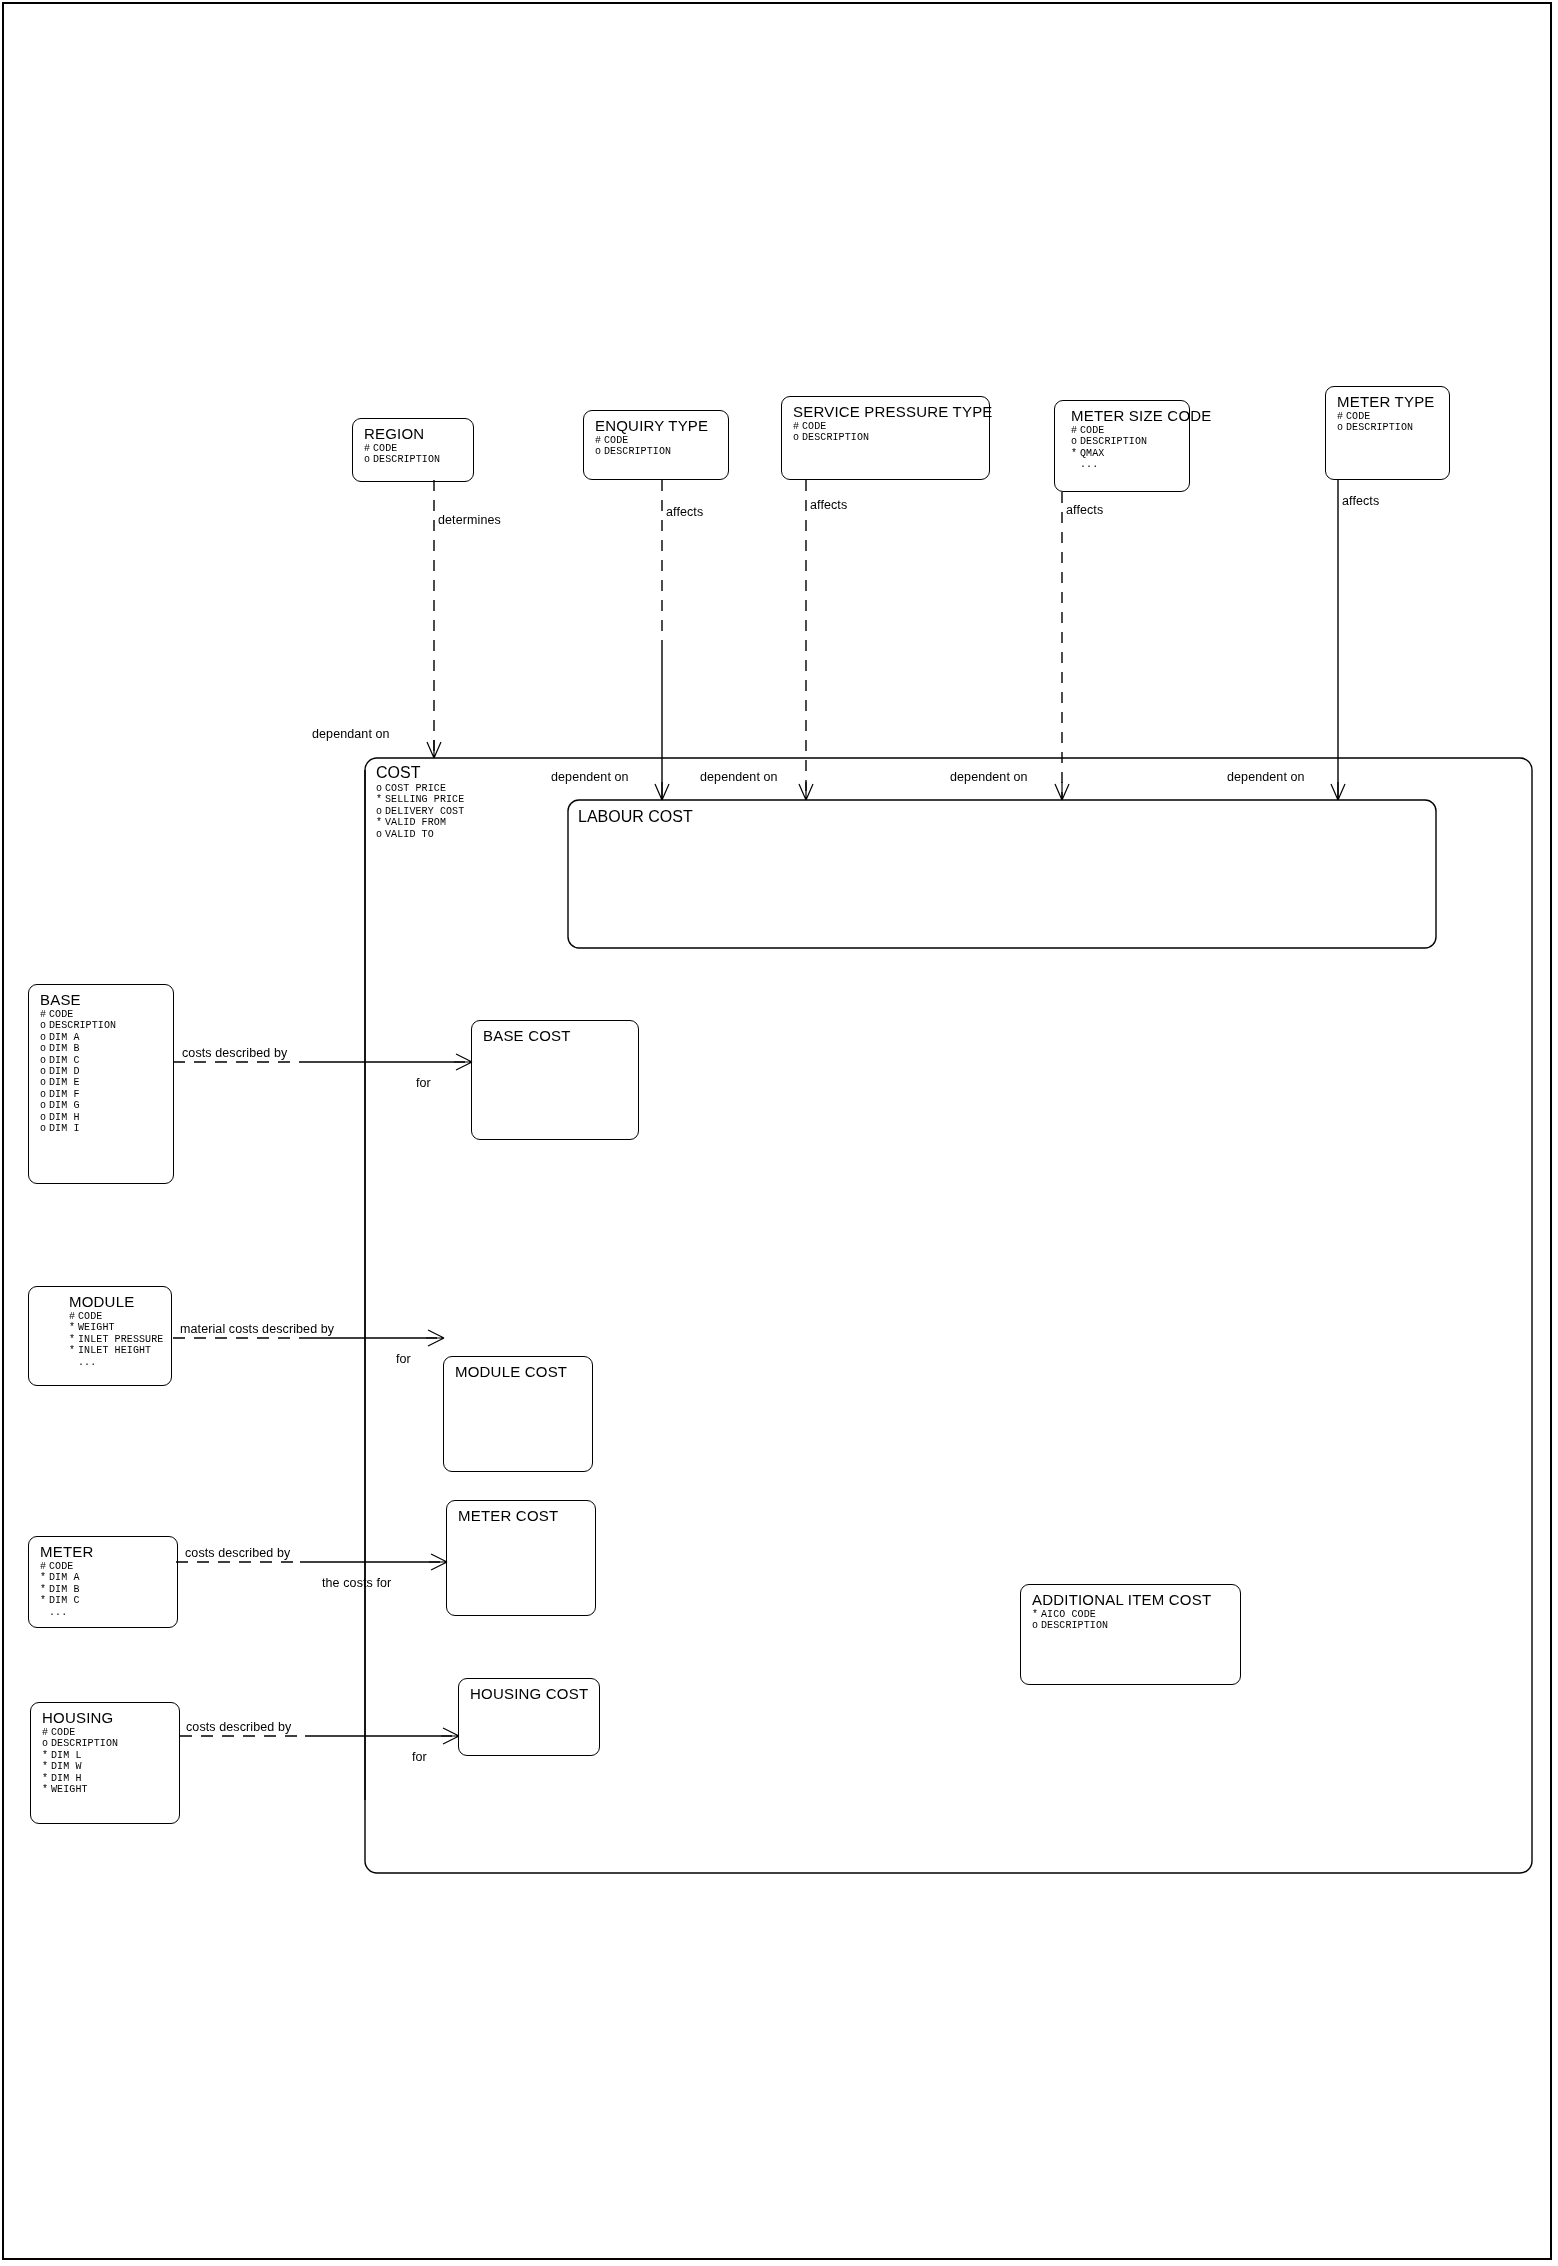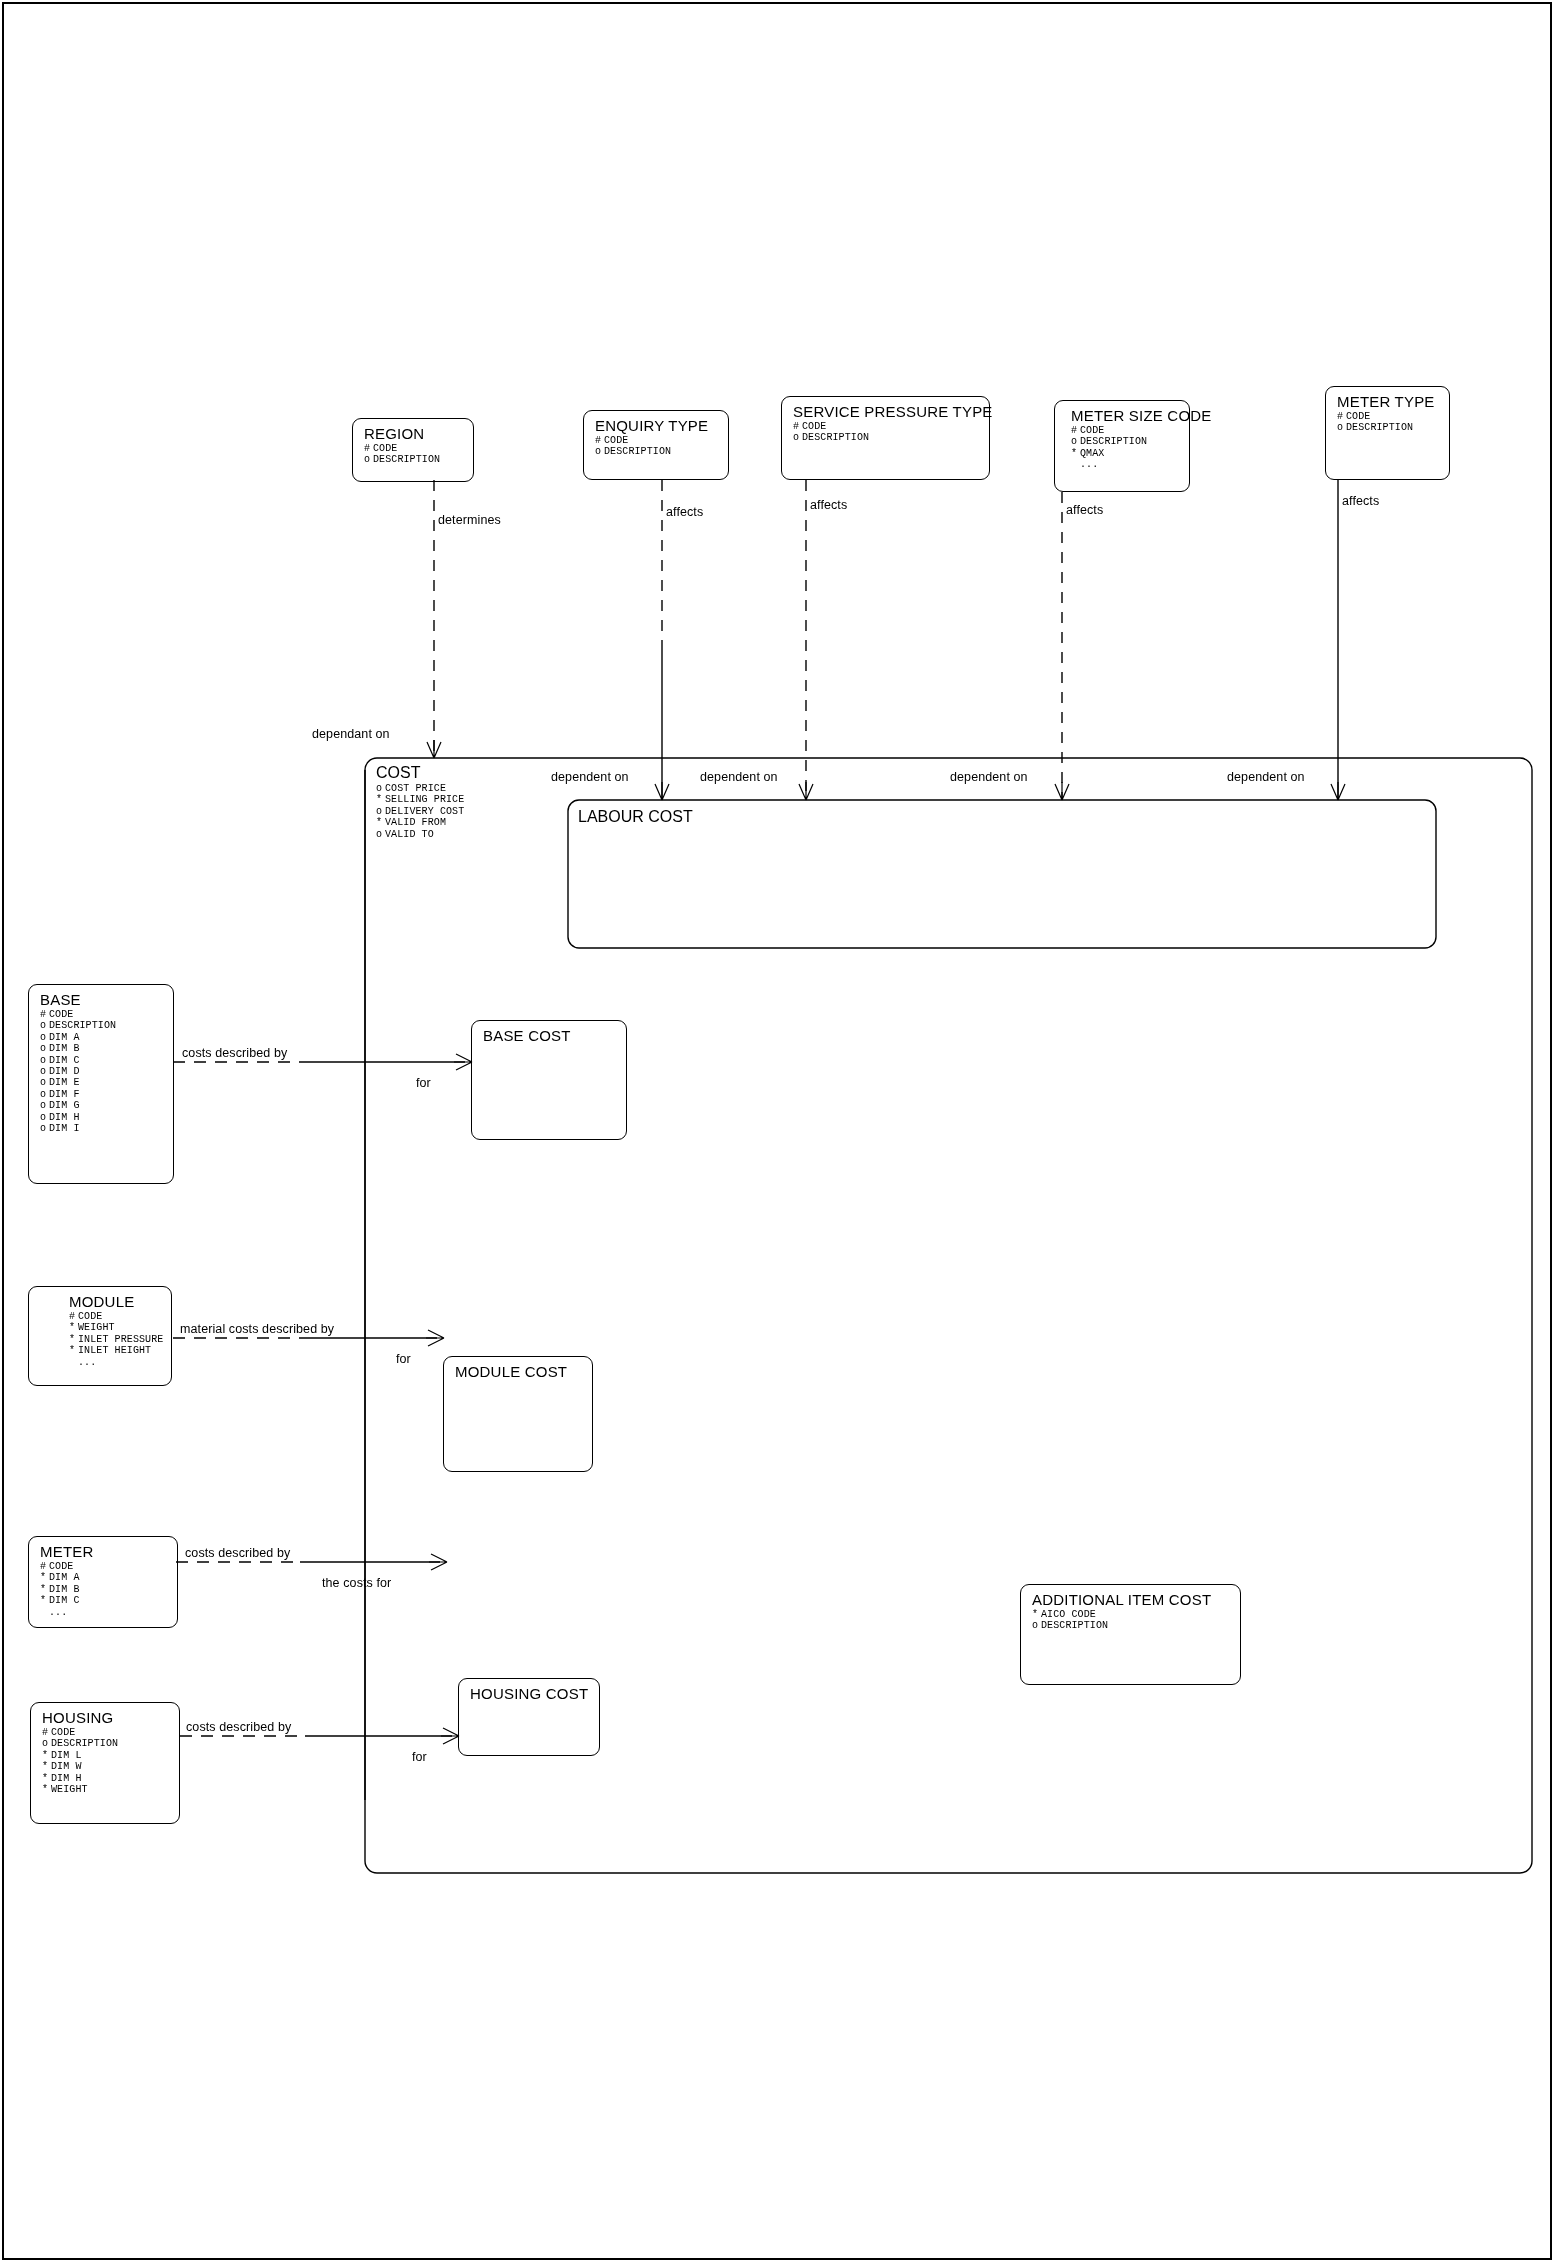--- a/index.html
+++ b/index.html
@@ -200,21 +200,21 @@
       <div class="attr"><span class="mk">o</span><span>DIM C</span></div>
       <div class="attr"><span class="mk">o</span><span>DIM D</span></div>
       <div class="attr"><span class="mk">o</span><span>DIM E</span></div>
       <div class="attr"><span class="mk">o</span><span>DIM F</span></div>
       <div class="attr"><span class="mk">o</span><span>DIM G</span></div>
       <div class="attr"><span class="mk">o</span><span>DIM H</span></div>
       <div class="attr"><span class="mk">o</span><span>DIM I</span></div>
     </div>
   </div>
 
-  <div class="entity" style="left:471px; top:1020px; width:156px; height:120px;">
+  <div class="entity" style="left:471px; top:1020px; width:168px; height:120px;">
     <div class="ename">BASE COST</div>
   </div>
 
   <div class="entity" style="left:28px; top:1286px; width:144px; height:100px;padding-left:40px;">
     <div class="ename">MODULE</div>
     <div class="attrs">
       <div class="attr"><span class="mk">#</span><span>CODE</span></div>
       <div class="attr"><span class="mk">*</span><span>WEIGHT</span></div>
       <div class="attr"><span class="mk">*</span><span>INLET PRESSURE</span></div>
       <div class="attr"><span class="mk">*</span><span>INLET HEIGHT</span></div>
@@ -230,20 +230,23 @@
     <div class="ename">METER</div>
     <div class="attrs">
       <div class="attr"><span class="mk">#</span><span>CODE</span></div>
       <div class="attr"><span class="mk">*</span><span>DIM A</span></div>
       <div class="attr"><span class="mk">*</span><span>DIM B</span></div>
       <div class="attr"><span class="mk">*</span><span>DIM C</span></div>
       <div class="attr"><span class="mk"></span><span>...</span></div>
     </div>
   </div>
 
+  <div class="entity" style="left:446px; top:1500px; width:150px; height:116px;">
+    <div class="ename">METER COST</div>
+  </div>
 
   <div class="entity" style="left:30px; top:1702px; width:150px; height:122px;">
     <div class="ename">HOUSING</div>
     <div class="attrs">
       <div class="attr"><span class="mk">#</span><span>CODE</span></div>
       <div class="attr"><span class="mk">o</span><span>DESCRIPTION</span></div>
       <div class="attr"><span class="mk">*</span><span>DIM L</span></div>
       <div class="attr"><span class="mk">*</span><span>DIM W</span></div>
       <div class="attr"><span class="mk">*</span><span>DIM H</span></div>
       <div class="attr"><span class="mk">*</span><span>WEIGHT</span></div>

